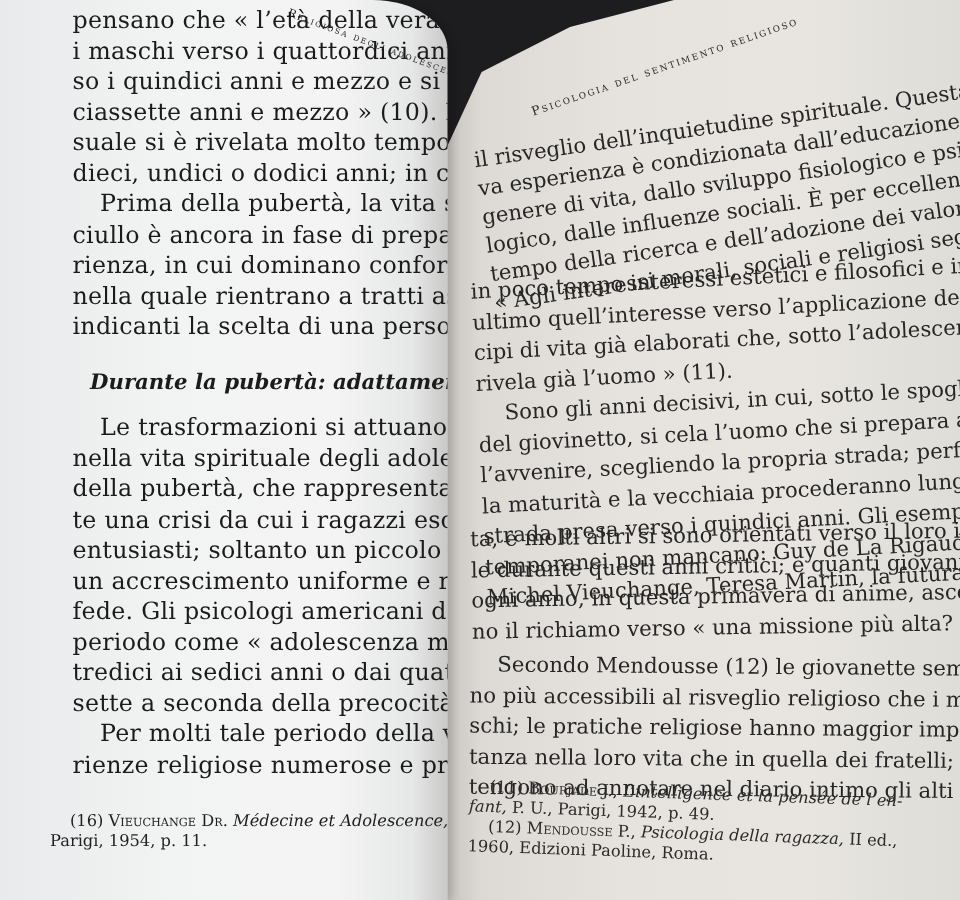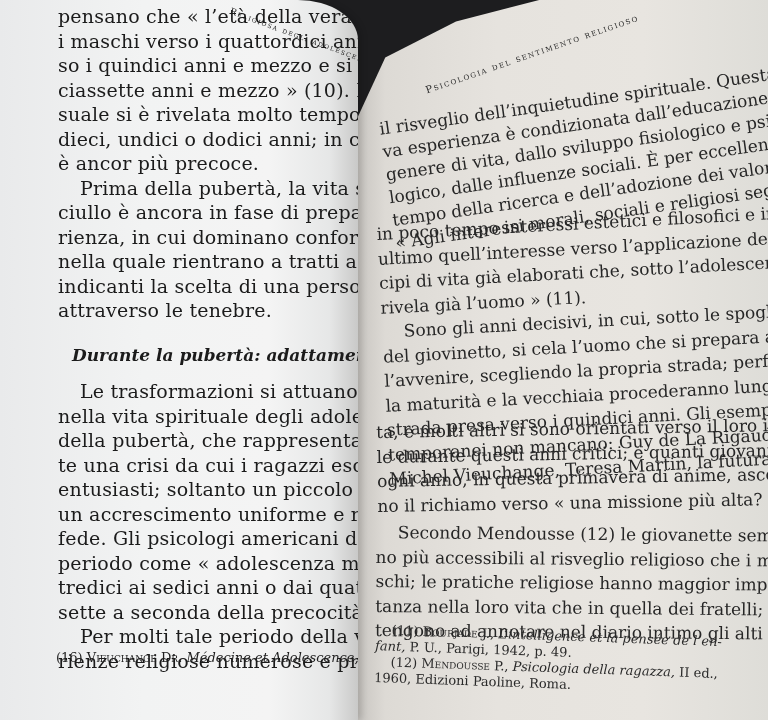--- a/index.html
+++ b/index.html
@@ -139,28 +139,26 @@
   <div class="page-left">
     <div class="running-head">Religiosa degli adolescenti</div>
 
     <div class="body left-lines">
       <span class="line">pensano che « l’età della vera pubertà inizia</span>
       <span class="line">i maschi verso i quattordici anni, si manifesta</span>
       <span class="line">so i quindici anni e mezzo e si compie verso</span>
       <span class="line">ciassette anni e mezzo » (10). Ma la curiosità</span>
       <span class="line">suale si è rivelata molto tempo prima, all'età</span>
       <span class="line">dieci, undici o dodici anni; in certi ambienti</span>
-      <span class="line">è ancor più precoce.</span>
 
       <span class="line indent">Prima della pubertà, la vita spirituale del</span>
       <span class="line">ciullo è ancora in fase di preparazione e di</span>
       <span class="line">rienza, in cui dominano conformismo e fede</span>
       <span class="line">nella quale rientrano a tratti aspirazioni o</span>
       <span class="line">indicanti la scelta di una personalità che</span>
-      <span class="line">attraverso le tenebre.</span>
 
       <div class="heading">Durante la pubertà: adattamento volontario</div>
 
       <span class="line indent">Le trasformazioni si attuano precipitosamente</span>
       <span class="line">nella vita spirituale degli adolescenti, nel corso</span>
       <span class="line">della pubertà, che rappresenta per la maggior parte</span>
       <span class="line">te una crisi da cui i ragazzi escono indifferenti</span>
       <span class="line">entusiasti; soltanto un piccolo numero esperimenta</span>
       <span class="line">un accrescimento uniforme e regolare della</span>
       <span class="line">fede. Gli psicologi americani definiscono questo</span>
@@ -171,16 +169,19 @@
       <span class="line indent">Per molti tale periodo della vita è ricco di esp</span>
       <span class="line">rienze religiose numerose e profonde e costitu</span>
     </div>
 
     <div class="footnotes-left">
       <div class="line fn-indent">
         <span>(16)</span>
         <span class="sc">Vieuchange Dr.</span>
         <span class="it">Médecine et Adolescence,</span>
       </div>
+      <div class="line">
+        <span>Parigi, 1954, p. 11.</span>
+      </div>
     </div>
   </div>
 
 </div>
 
 </body></html>

